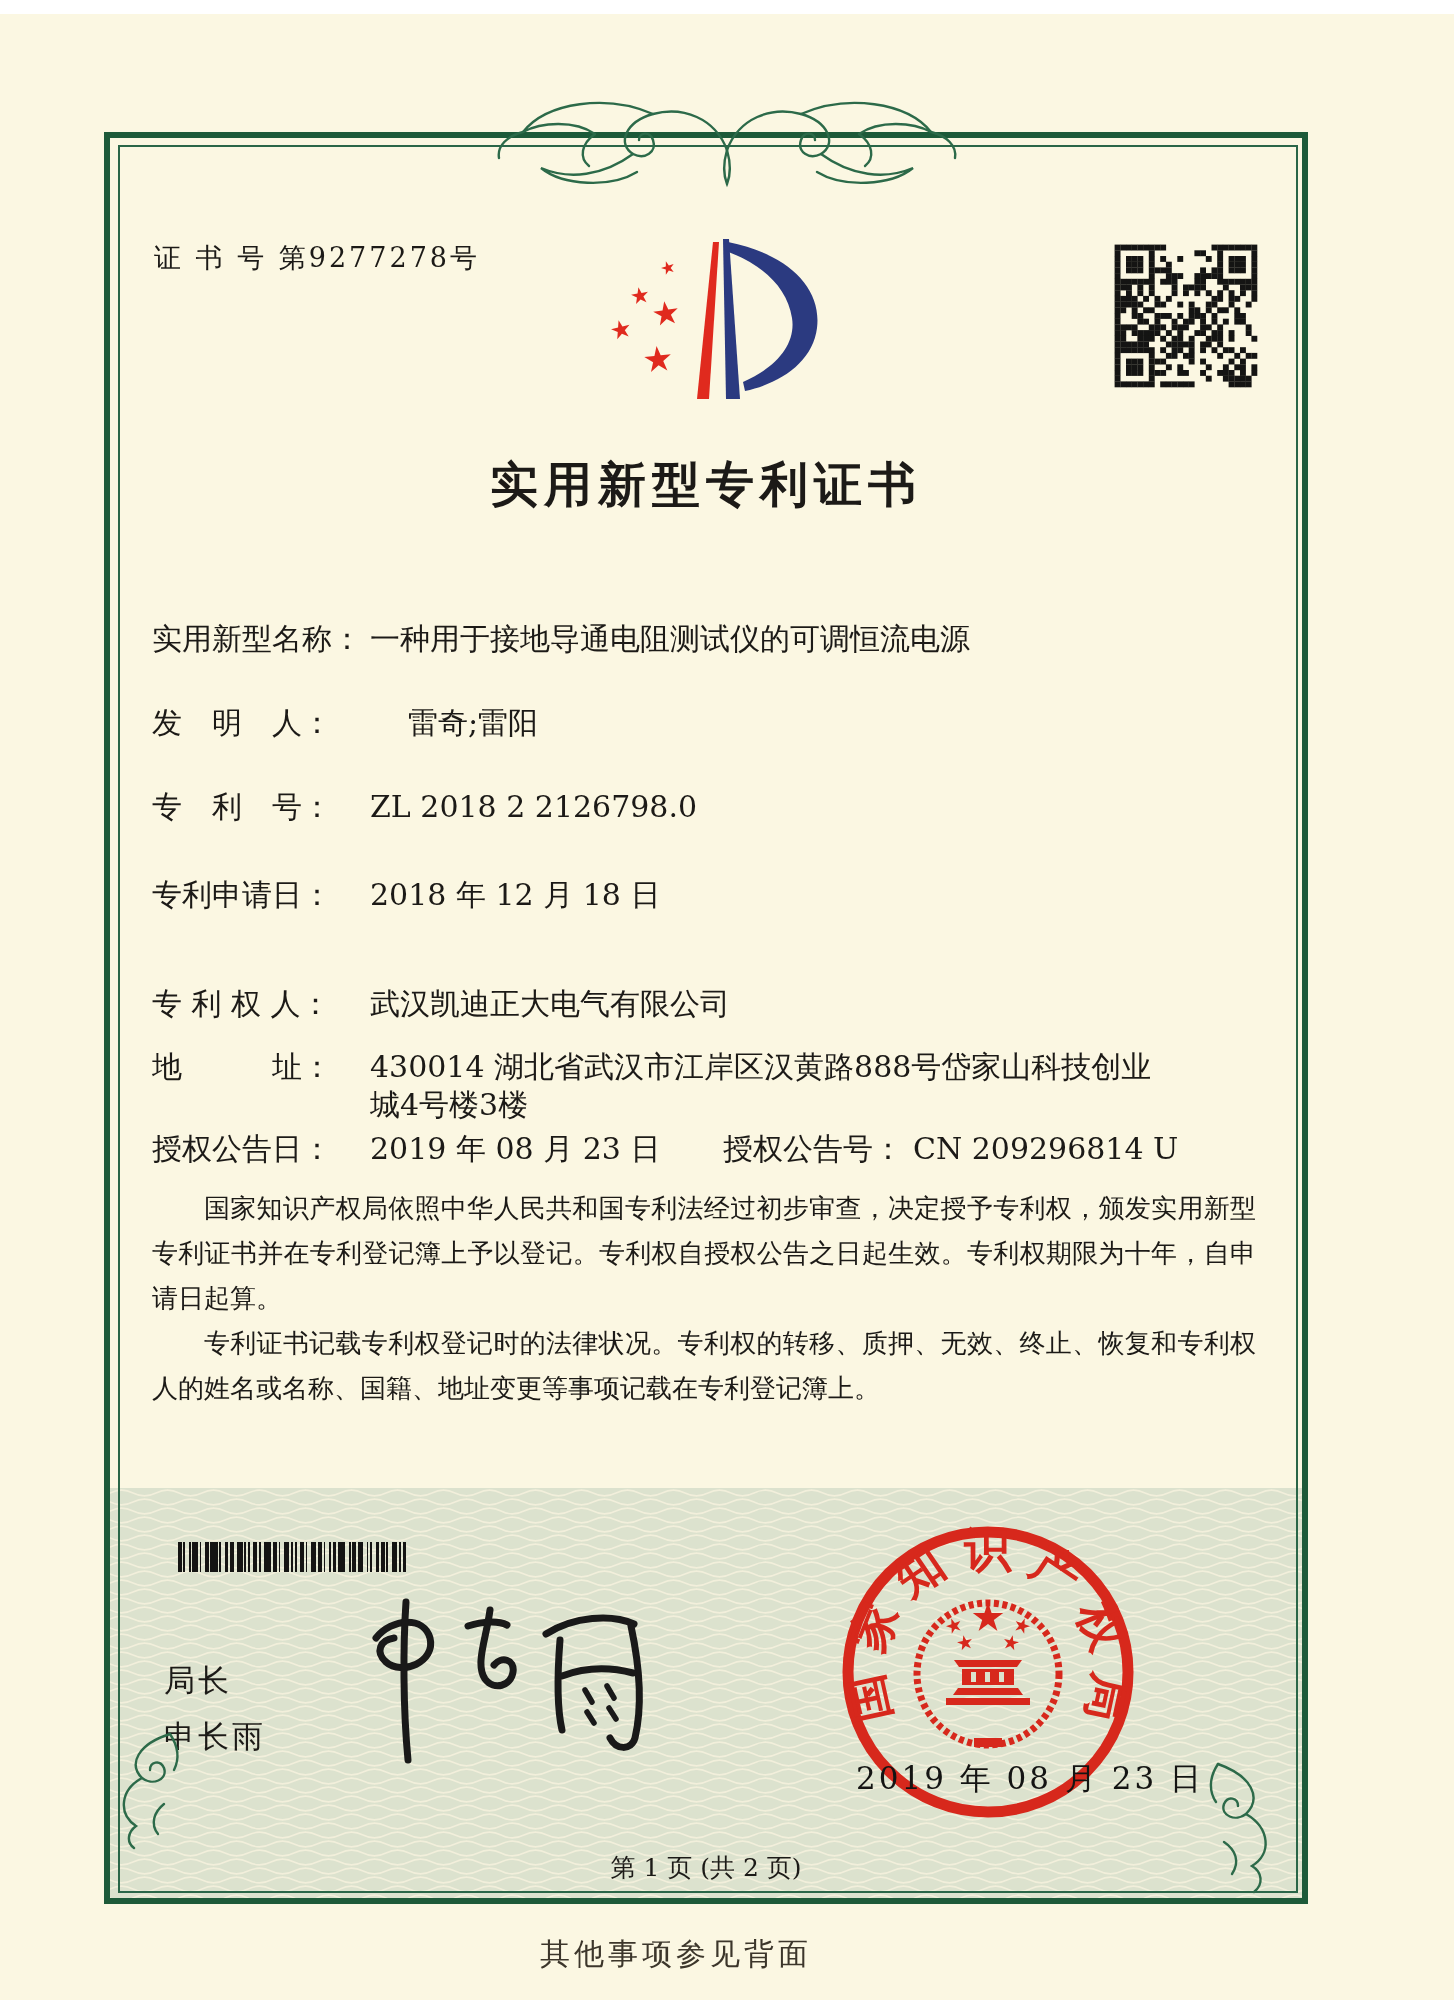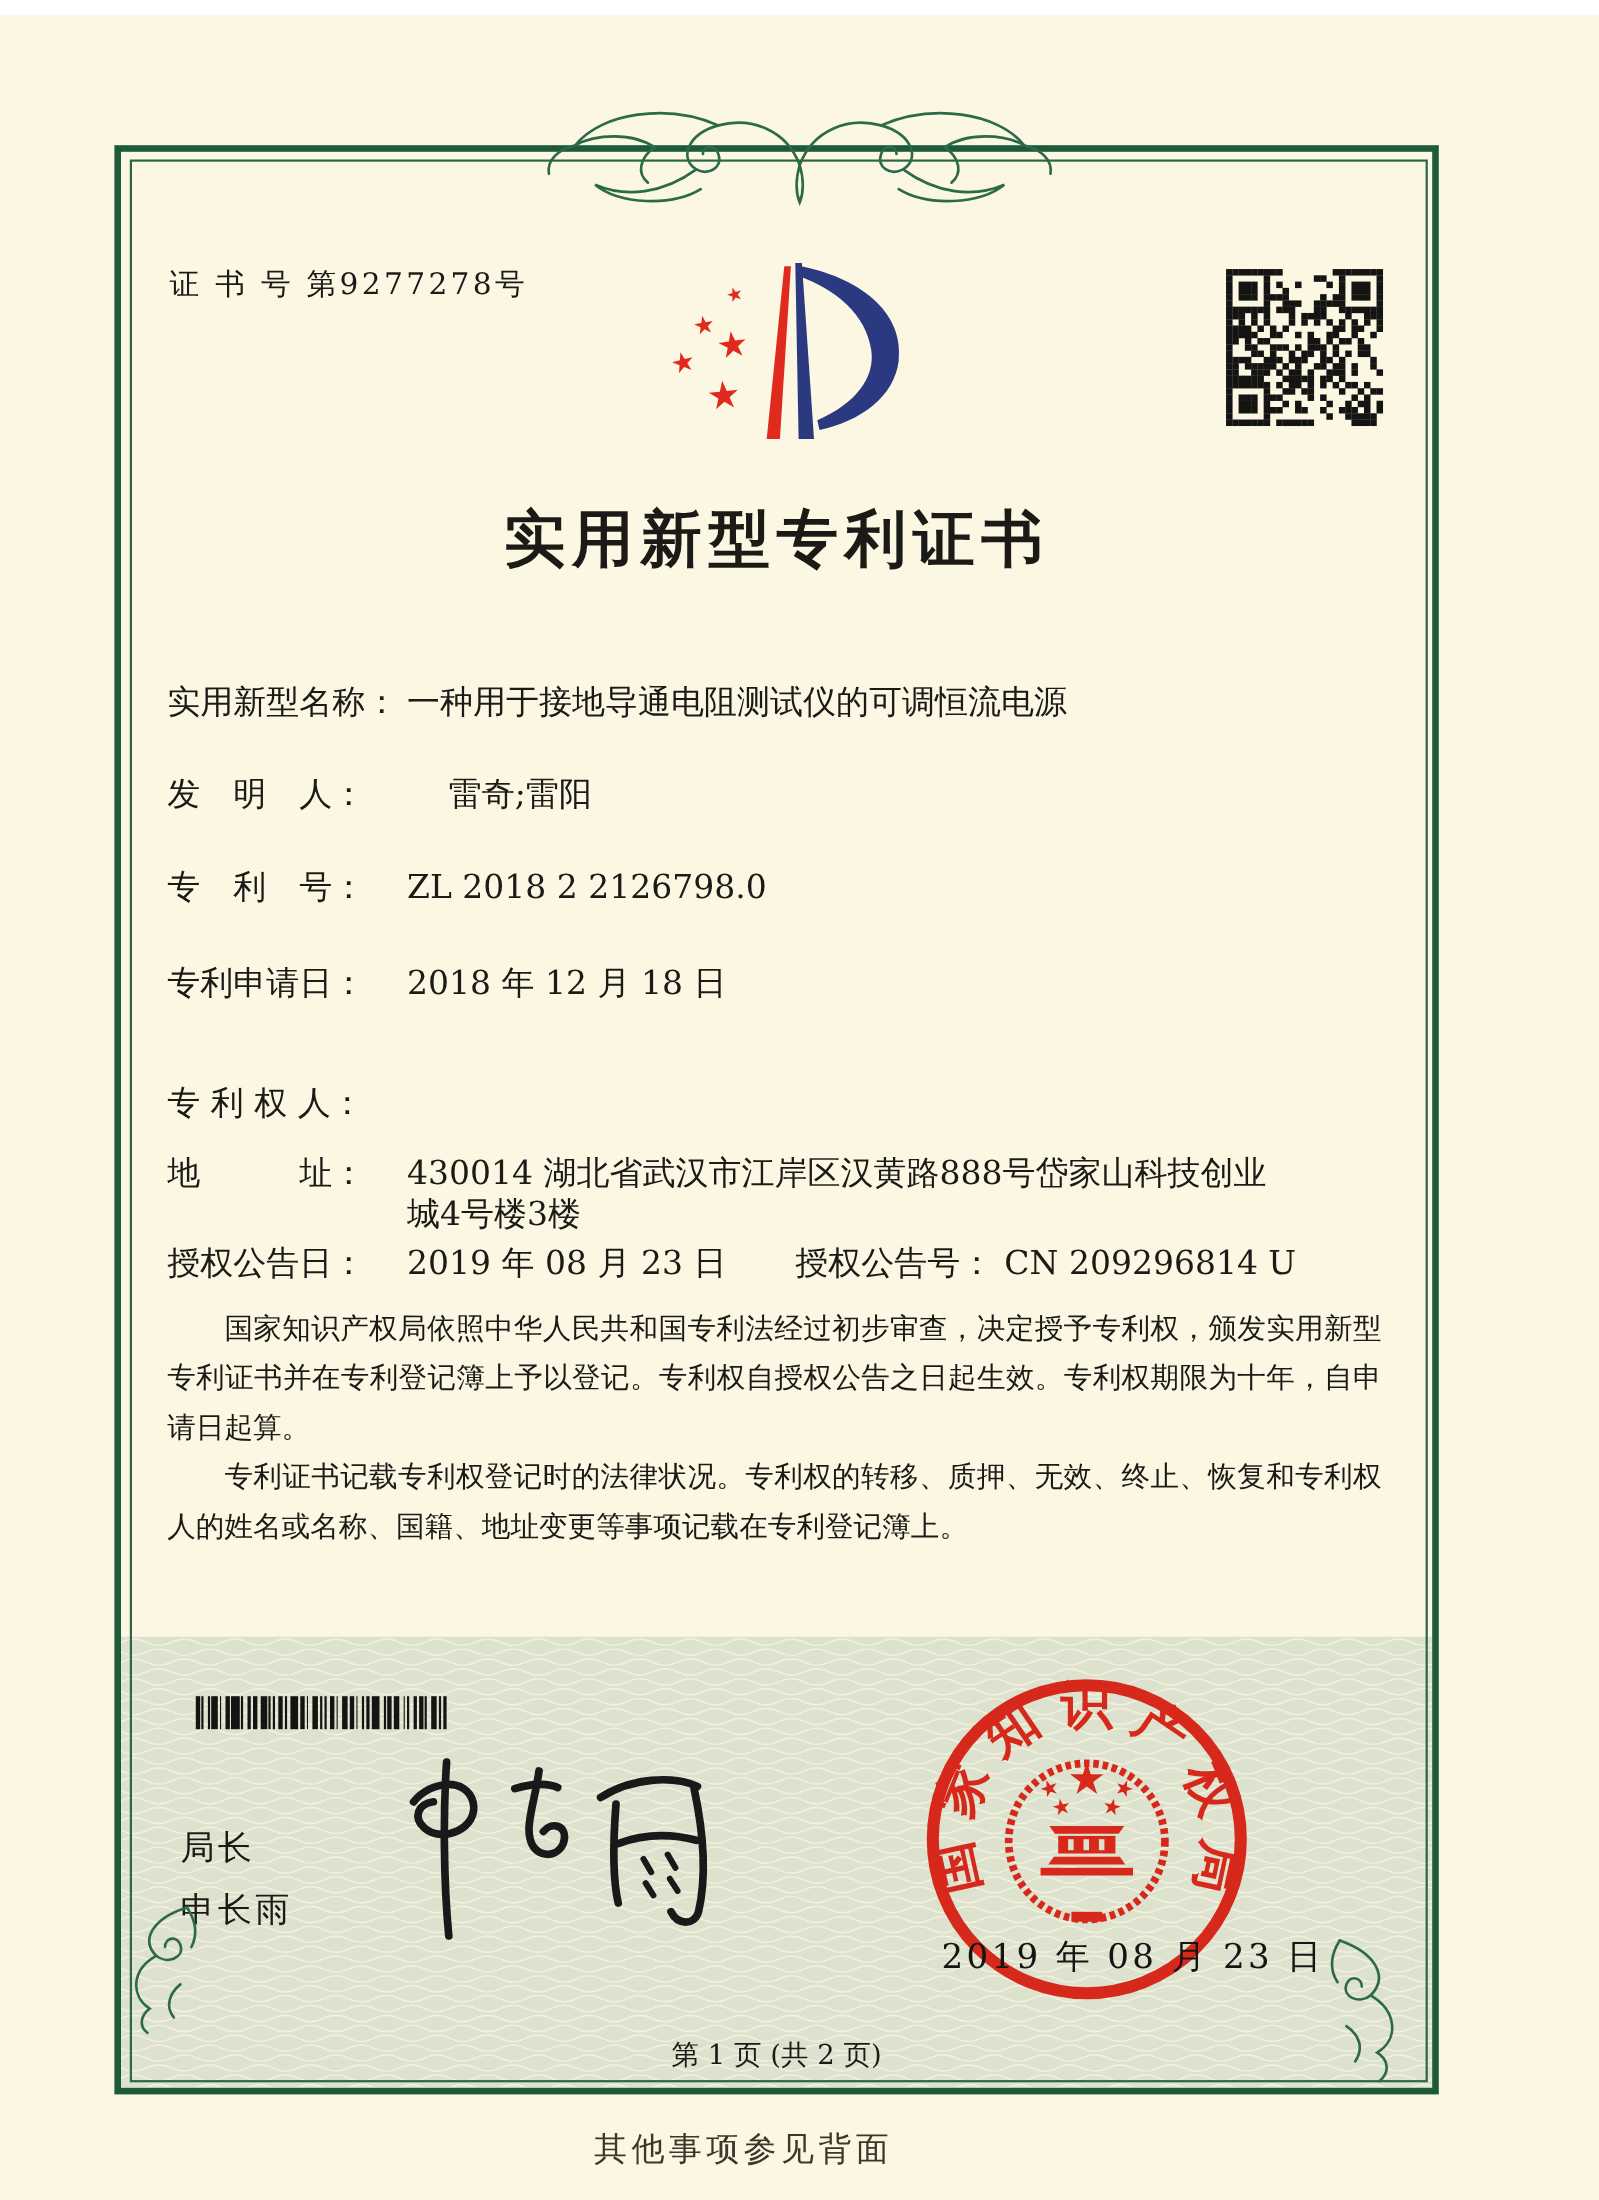--- a/index.html
+++ b/index.html
@@ -14,21 +14,21 @@
     border:6px solid #1d5a39;z-index:3;pointer-events:none;}
   .frame-inner{position:absolute;left:118px;top:145px;width:1176px;height:1744px;
     border:2px solid #2a6648;z-index:3;pointer-events:none;}
   
   .band{position:absolute;left:110px;top:1488px;width:1192px;height:410px;background:#dce2ce;z-index:1;overflow:hidden;}
   #waves path{stroke:#f2efdb;stroke-width:1.5;fill:none;opacity:.95;}
   .abs{position:absolute;}
   .cert-no{left:154px;top:240px;font-size:27px;letter-spacing:3px;z-index:4;}
   .logo{left:598px;top:226px;z-index:4;}
   .qr{left:1112px;top:242px;z-index:4;}
-  .title{left:104px;top:453px;width:1204px;text-align:center;font-size:56px;font-weight:bold;
+  .title{left:104px;top:453px;width:1204px;text-align:center;font-size:48px;font-weight:bold;
     letter-spacing:6px;z-index:4;}
   .fields{z-index:4;}
   .field-row{position:absolute;left:152px;width:1140px;display:flex;font-size:30px;line-height:38px;}
   .field-label{display:inline-block;width:218px;flex:none;}
   .field-value{white-space:pre-line;}
   .row-name{top:620px;} .row-inventor{top:704px;gap:38px;} .row-patno{top:788px;}
   .row-filing{top:876px;} .row-patentee{top:956px;margin-top:29px;} .row-address{top:1048px;}
   .row-grant{top:1130px;}
   .grant-col2{position:absolute;left:571px;top:0;display:flex;}
   .grant-col2 .field-label{width:auto;margin-right:10px;}
@@ -488,20 +488,21 @@
   <div class="field-row row-patno">
     <span class="field-label">专　利　号：</span>
     <span class="field-value">ZL 2018 2 2126798.0</span>
   </div>
   <div class="field-row row-filing">
     <span class="field-label">专利申请日：</span>
     <span class="field-value">2018 年 12 月 18 日</span>
   </div>
   <div class="field-row row-patentee">
     <span class="field-label">专 利 权 人：</span>
+    <span class="field-value">武汉凯迪正大电气有限公司</span>
   </div>
   <div class="field-row row-address">
     <span class="field-label">地　　　址：</span>
     <span class="field-value">430014 湖北省武汉市江岸区汉黄路888号岱家山科技创业
 城4号楼3楼</span>
   </div>
   <div class="field-row row-grant">
     <span class="field-label">授权公告日：</span>
     <span class="field-value">2019 年 08 月 23 日</span>
     <span class="grant-col2">

